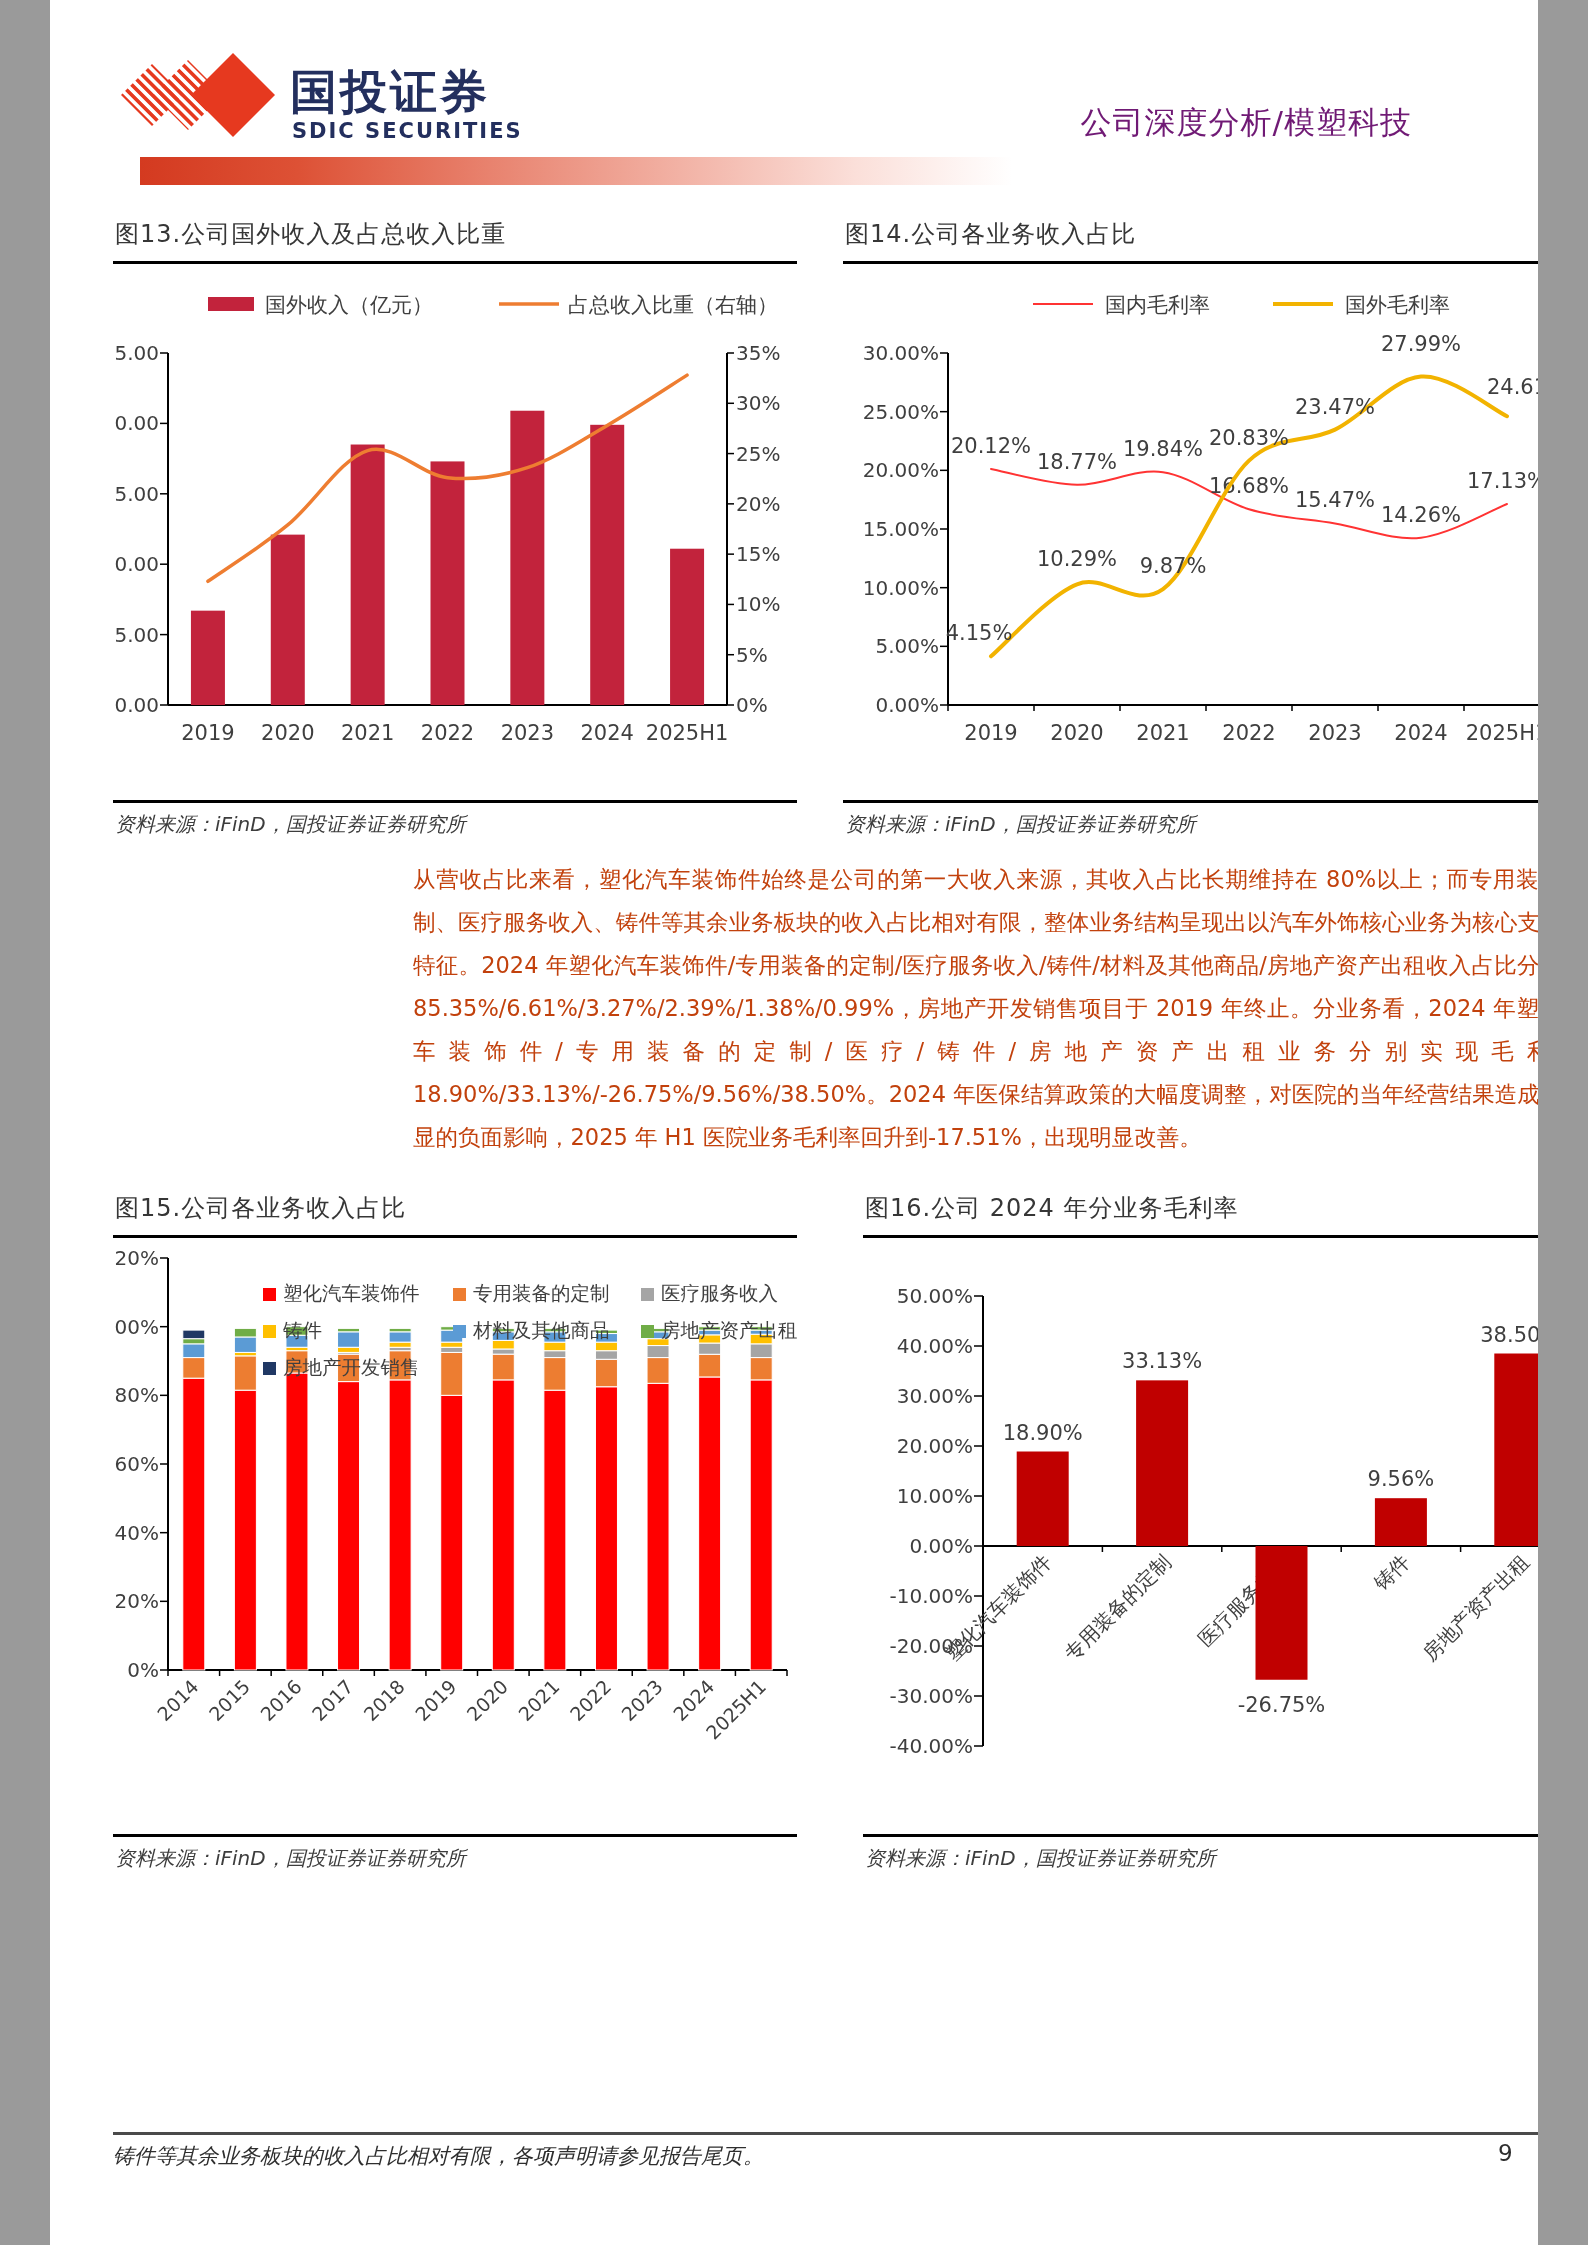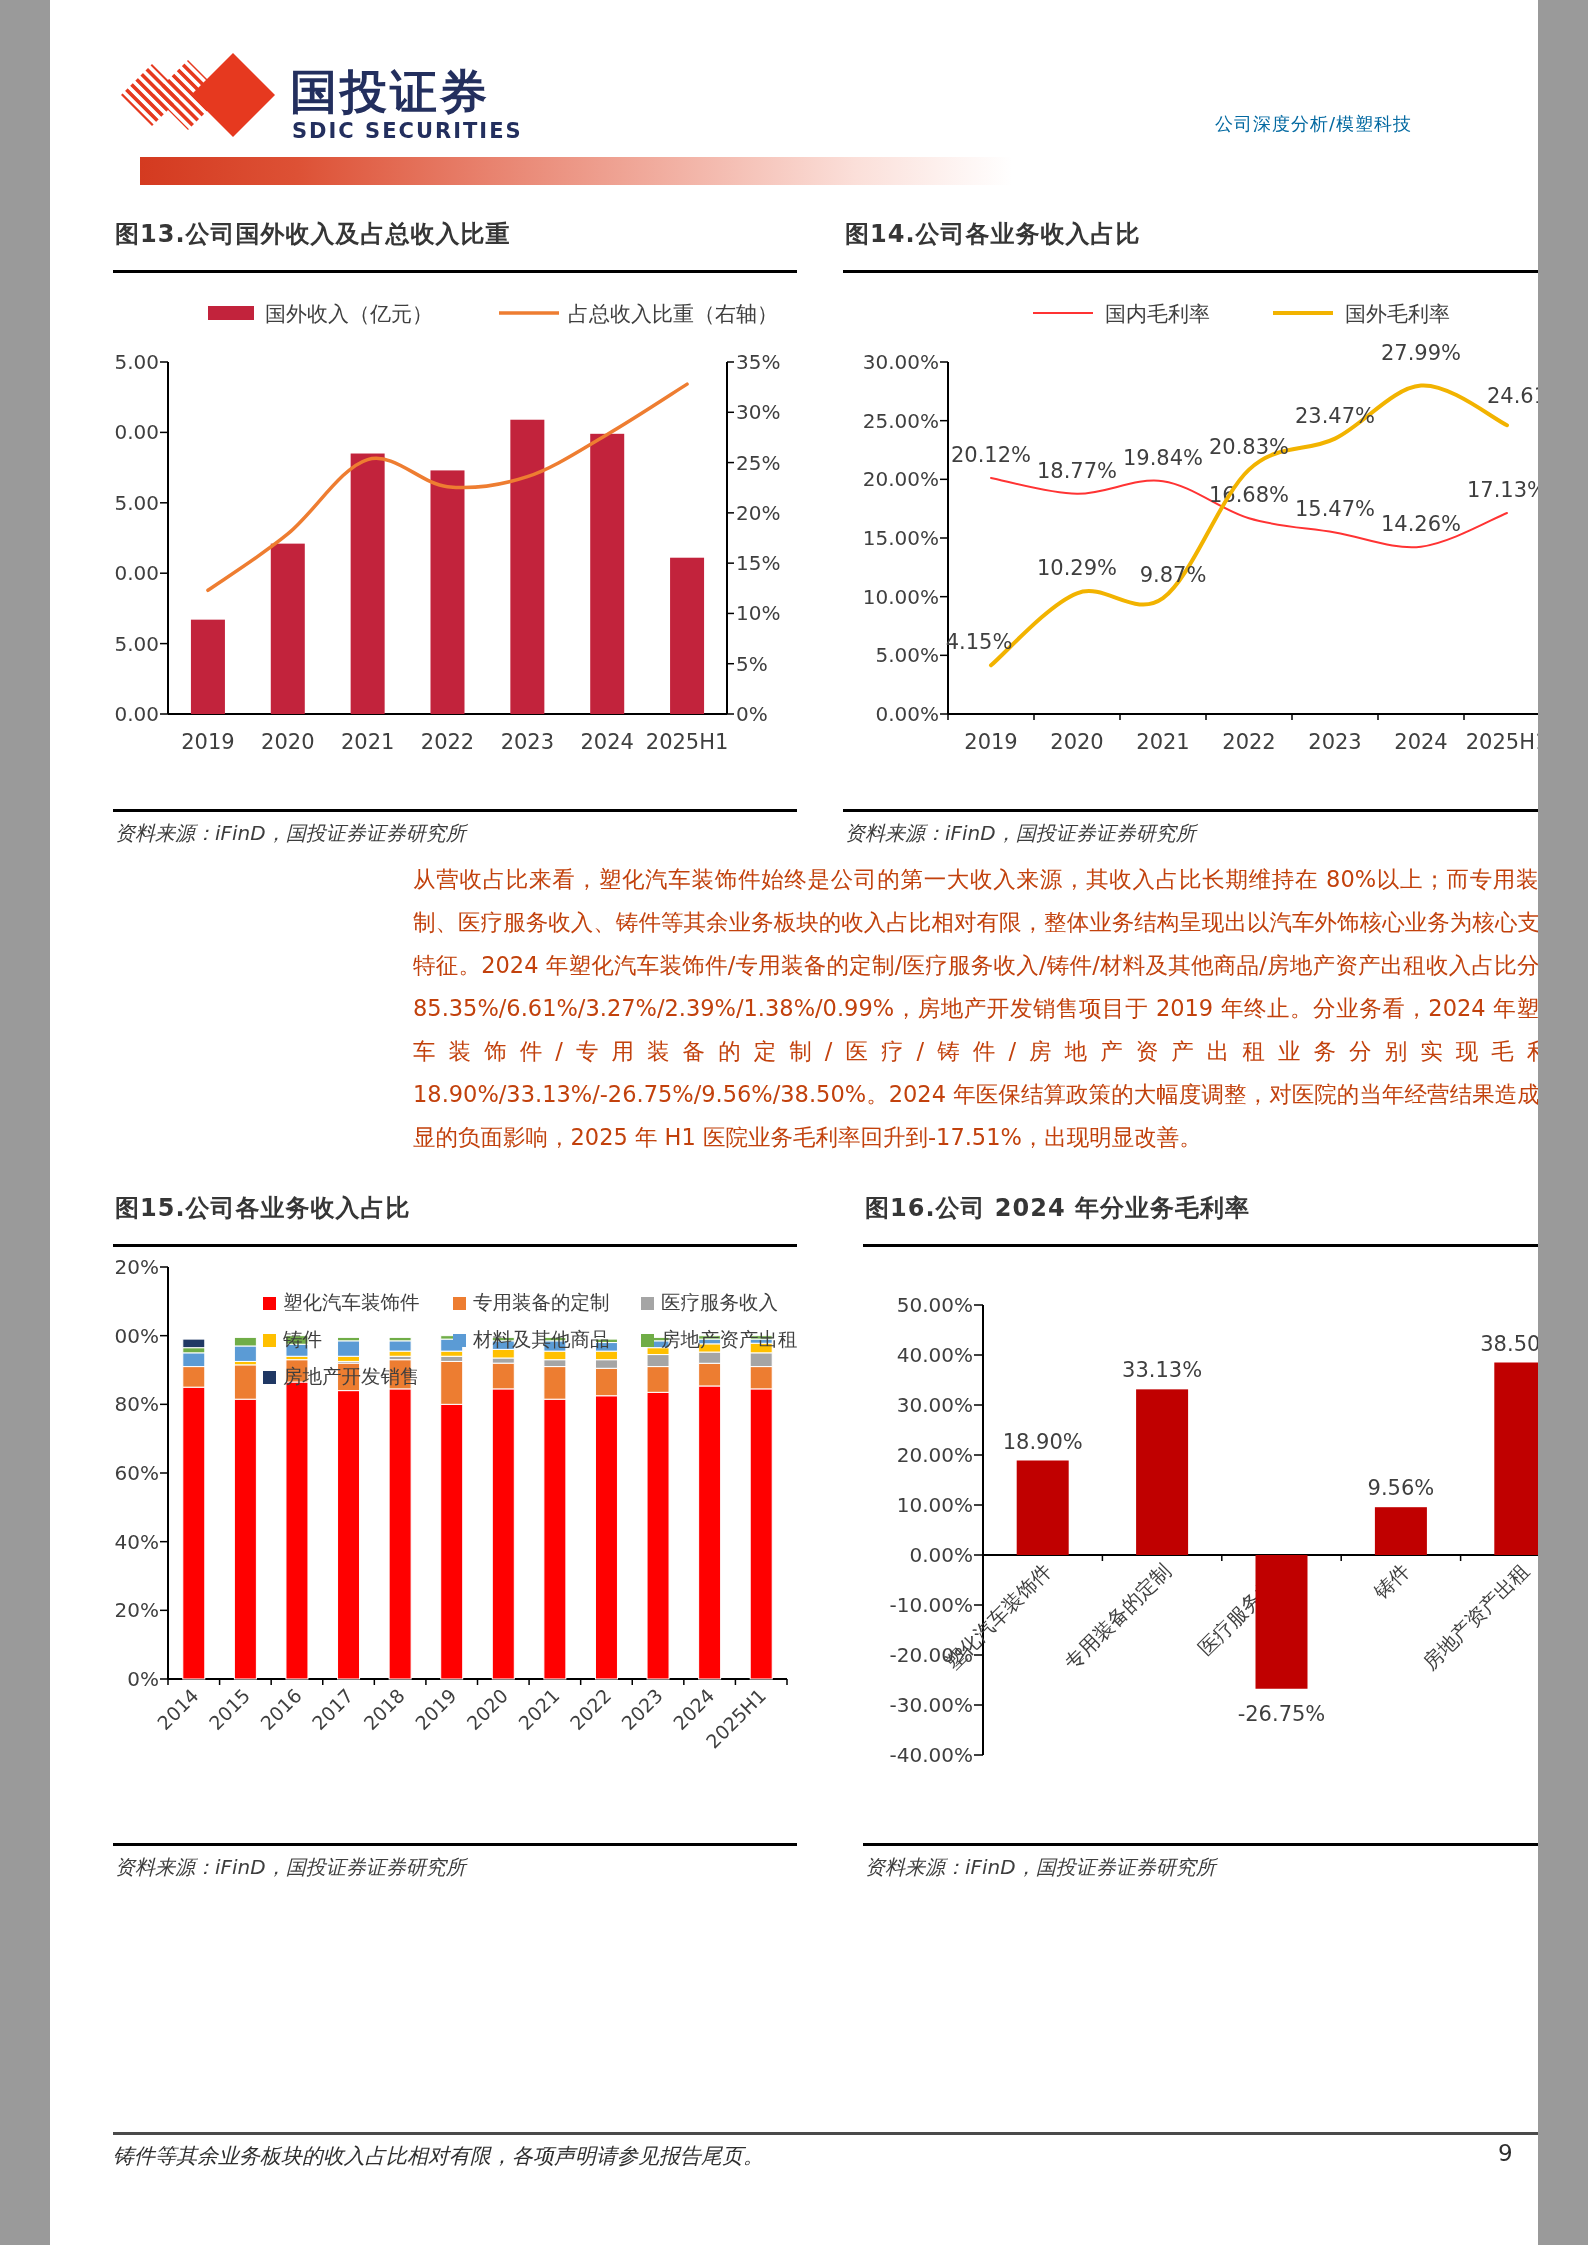--- a/index.html
+++ b/index.html
@@ -1,29 +1,29 @@
 <!DOCTYPE html>
 <html><head>
 <meta charset="utf-8">
 <style>
   html,body{margin:0;padding:0;background:#9a9a9a;}
   .page{position:relative;width:1488px;height:2245px;margin:0 auto;background:#ffffff;
         font-family:"DejaVu Sans","Liberation Sans",sans-serif;overflow:hidden;}
   
   .logo-wrap{position:absolute;left:70px;top:45px;}
-  .doc-type{position:absolute;top:112px;right:126px;font-size:18px;color:#0369a1;letter-spacing:1px;}
+  .doc-type{position:absolute;top:102px;right:126px;font-size:31px;color:#701a75;letter-spacing:1px;}
   .grad-bar{position:absolute;left:90px;top:157px;width:872px;height:28px;
             background:linear-gradient(90deg,#d43a20 0%,#dd5135 18%,#e8826e 40%,#f2b2a5 62%,#fbdfd9 82%,#ffffff 100%);}
   
   .fig{position:absolute;}
   .fig13{left:63px;top:218px;width:684px;}
   .fig14{left:793px;top:218px;width:737px;}
   .fig15{left:63px;top:1192px;width:684px;}
   .fig16{left:813px;top:1192px;width:737px;}
-  .fig-title{margin:0;padding:0 0 20px 2px;font-size:24px;font-weight:bold;color:#363636;
+  .fig-title{margin:0;padding:0 0 11px 2px;font-size:24px;font-weight:normal;color:#363636;
              border-bottom:3px solid #000;letter-spacing:1px;}
   svg.chart{display:block;margin-top:4px;font-family:"DejaVu Sans","Liberation Sans",sans-serif;}
   .source{border-top:3px solid #000;margin-top:2px;padding:8px 0 0 2px;font-size:20px;
           color:#3d3d3d;font-style:italic;}
   
   .body-text{position:absolute;left:363px;top:858px;width:1172px;margin:0;
              font-size:22.5px;line-height:43px;color:#c2410c;text-align:justify;}
   
   .footer-line{position:absolute;left:63px;top:2132px;width:1462px;border-top:3px solid #4a4a4a;}
   .footer-text{position:absolute;left:63px;top:2142px;font-size:21px;color:#2e2e2e;font-style:italic;}

